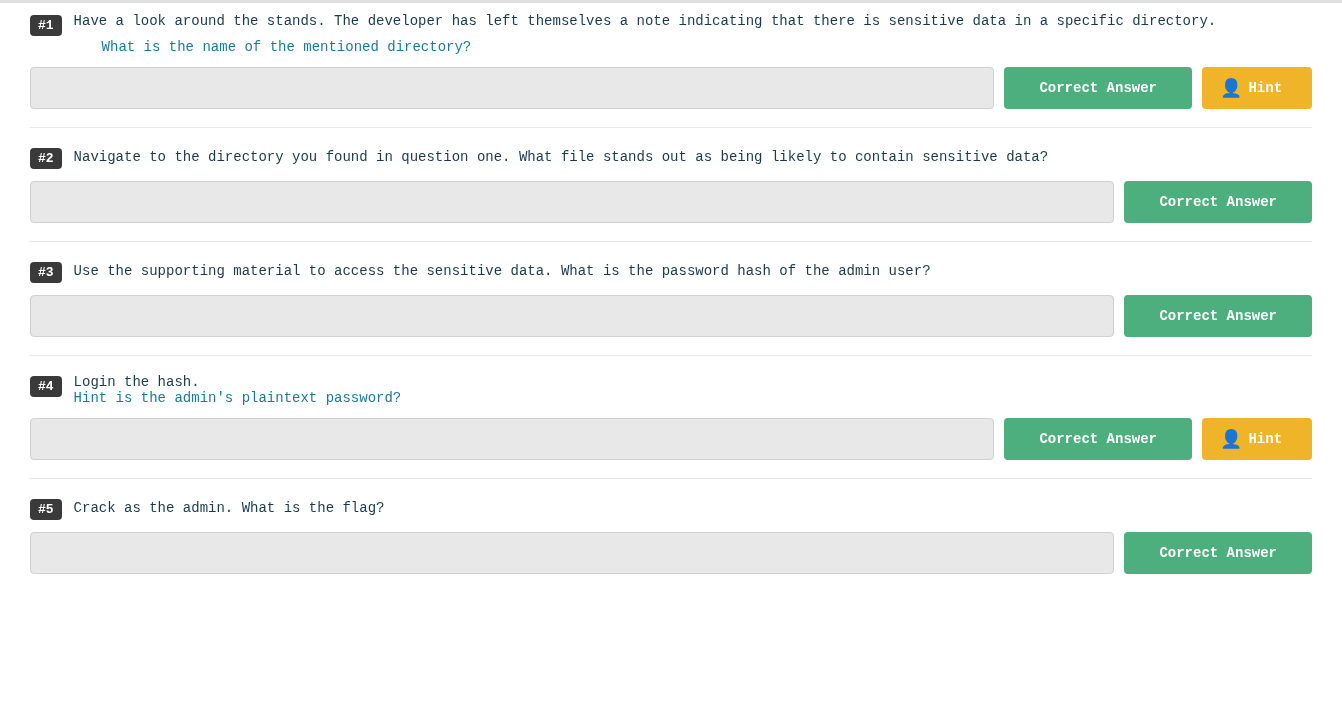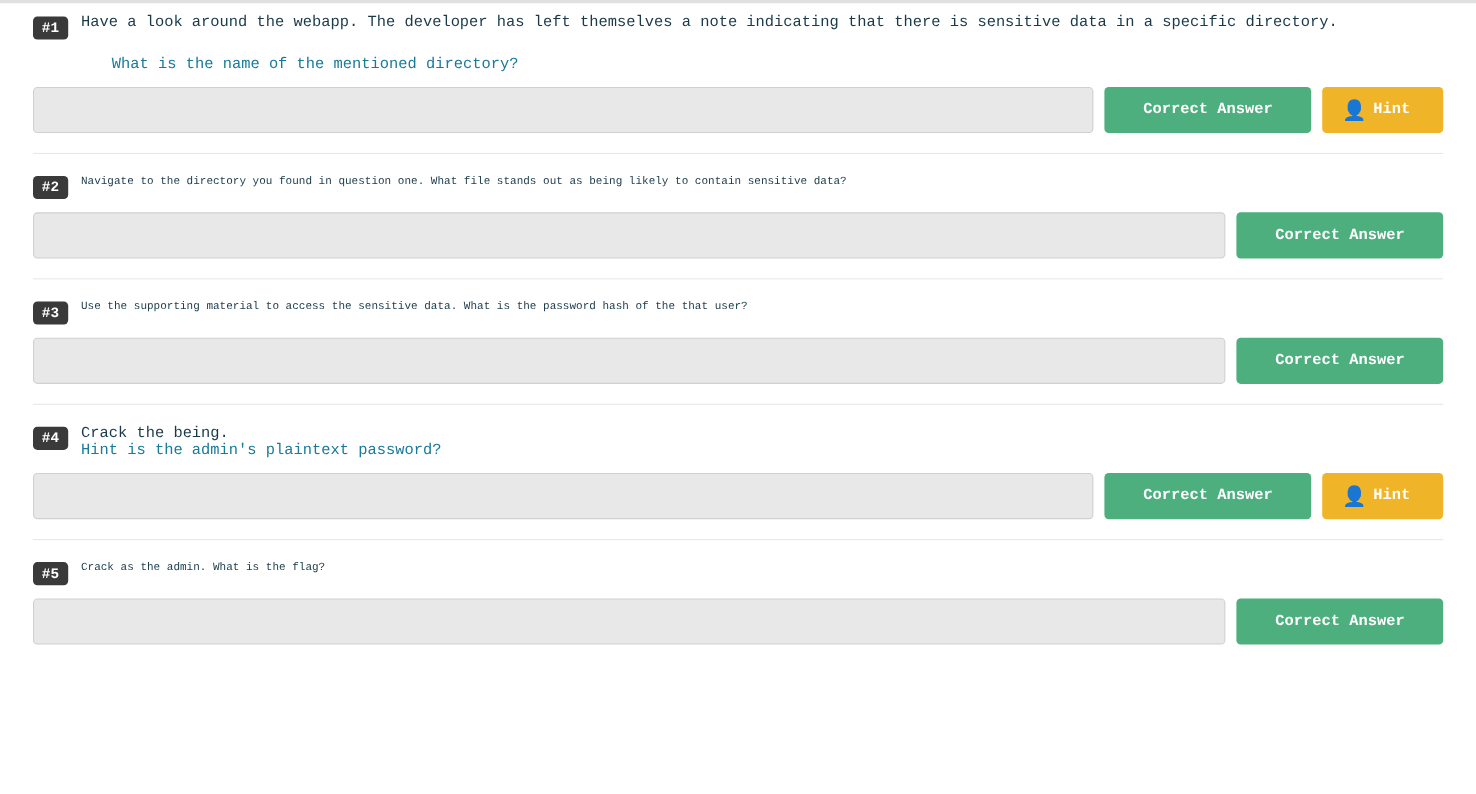--- a/index.html
+++ b/index.html
@@ -33,21 +33,21 @@
       font-size: 13px;
       padding: 3px 8px;
       border-radius: 4px;
       white-space: nowrap;
       flex-shrink: 0;
       margin-top: 2px;
     }
     .question-text {
       color: #1a3a4a;
       line-height: 1.6;
-      font-size: 10px;
+      font-size: 14px;
     }
     .answer-row {
       display: flex;
       align-items: center;
       gap: 10px;
       margin-top: 8px;
     }
     .answer-input {
       flex: 1;
       height: 42px;
@@ -91,38 +91,38 @@
       gap: 6px;
     }
     .hint-icon {
       font-size: 18px;
     }
     .q1-text {
       color: #1a3a4a;
     }
     .q1-subtext {
       color: #1a7a9a;
-      margin-top: 22px;
+      margin-top: 10px;
       padding-left: 28px;
     }
     
     .q4-line2 {
       color: #1a7a9a;
     }
   </style>
 </head>
 <body>
 
 <div class="page-container">
 
   <div class="question-block">
     <div class="question-header">
       <span class="question-number-badge">#1</span>
       <div>
-        <span class="q1-text">Have a look around the webapp. The developer has left themselves a note indicating that there is sensitive data in a specific directory.</span>
+        <span class="q1-text">Have a look around the stands. The developer has left themselves a note indicating that there is sensitive data in a specific directory.</span>
         <div class="q1-subtext">What is the name of the mentioned directory?</div>
       </div>
     </div>
     <div class="answer-row">
       <input class="answer-input" type="text" style="">
       <button class="btn-correct">Correct Answer</button>
       <button class="btn-hint">
         <span class="hint-icon">👤</span>
         <span>Hint</span>
       </button>
@@ -136,33 +136,33 @@
     </div>
     <div class="answer-row">
       <input class="answer-input" type="text" style="">
       <button class="btn-correct">Correct Answer</button>
     </div>
   </div>
 
   <div class="question-block">
     <div class="question-header">
       <span class="question-number-badge">#3</span>
-      <span class="question-text">Use the supporting material to access the sensitive data. What is the password hash of the that user?</span>
+      <span class="question-text">Use the supporting material to access the sensitive data. What is the password hash of the admin user?</span>
     </div>
     <div class="answer-row">
       <input class="answer-input" type="text" style="">
       <button class="btn-correct">Correct Answer</button>
     </div>
   </div>
 
   <div class="question-block">
     <div class="question-header">
       <span class="question-number-badge">#4</span>
       <div>
-        <div>Crack the being.</div>
+        <div>Login the hash.</div>
         <div class="q4-line2">Hint is the admin's plaintext password?</div>
       </div>
     </div>
     <div class="answer-row">
       <input class="answer-input" type="text" style="">
       <button class="btn-correct">Correct Answer</button>
       <button class="btn-hint">
         <span class="hint-icon">👤</span>
         <span>Hint</span>
       </button>

